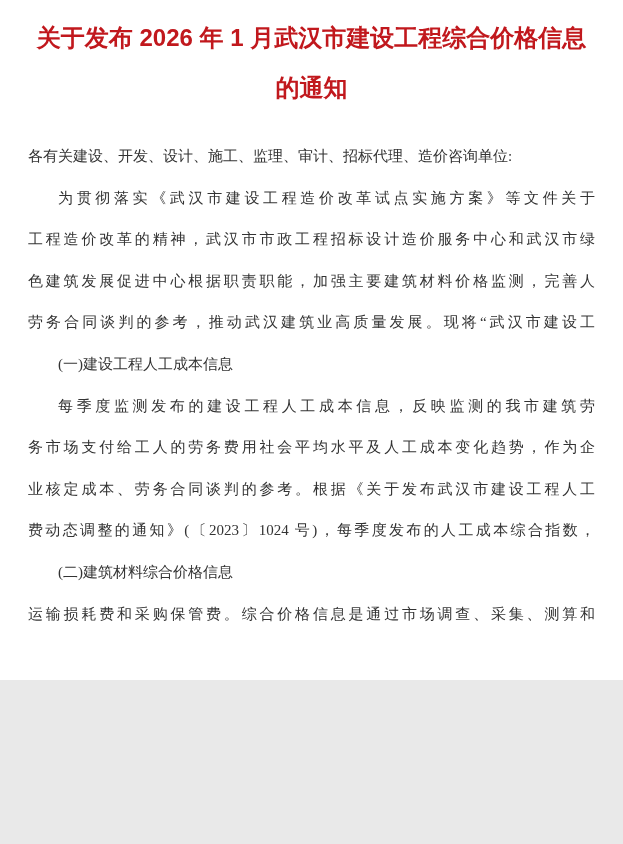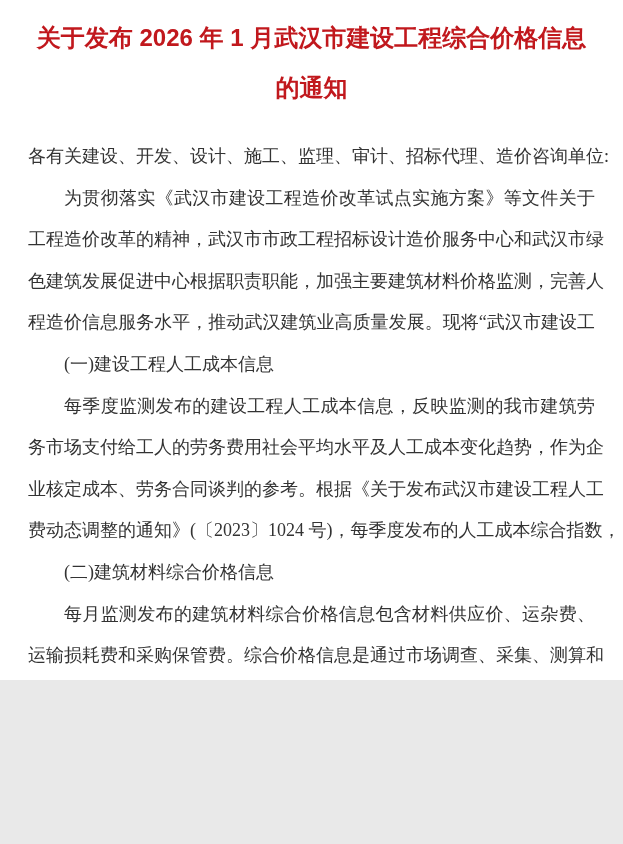--- a/index.html
+++ b/index.html
@@ -27,21 +27,21 @@
     line-height: 50px;
     color: #c1181d;
   }
   .doc-title .t-line {
     white-space: nowrap;
   }
   .doc-body {
     margin-top: 23px;
   }
   .ln {
-    font-size: 18px;
+    font-size: 15px;
     line-height: 41.6px;
     color: #333333;
     text-align: justify;
     text-align-last: justify;
     white-space: nowrap;
   }
   .ln.endp {
     text-align-last: left;
   }
   .ln.ind {
@@ -62,24 +62,23 @@
   <div class="doc-title">
     <div class="t-line">关于发布 2026 年 1 月武汉市建设工程综合价格信息</div>
     <div class="t-line">的通知</div>
   </div>
 
   <div class="doc-body">
     <div class="ln endp">各有关建设、开发、设计、施工、监理、审计、招标代理、造价咨询单位:</div>
     <div class="ln ind">为贯彻落实《武汉市建设工程造价改革试点实施方案》等文件关于</div>
     <div class="ln">工程造价改革的精神，武汉市市政工程招标设计造价服务中心和武汉市绿</div>
     <div class="ln">色建筑发展促进中心根据职责职能，加强主要建筑材料价格监测，完善人</div>
-    <div class="ln">程造价信息服务水平，推动武汉建筑业高质量发展。现将“武汉市建设工</div>
+    <div class="ln">劳务合同谈判的参考，推动武汉建筑业高质量发展。现将“武汉市建设工</div>
     <div class="ln ind endp">(一)建设工程人工成本信息</div>
     <div class="ln ind">每季度监测发布的建设工程人工成本信息，反映监测的我市建筑劳</div>
     <div class="ln">务市场支付给工人的劳务费用社会平均水平及人工成本变化趋势，作为企</div>
     <div class="ln">业核定成本、劳务合同谈判的参考。根据《关于发布武汉市建设工程人工</div>
     <div class="ln">费动态调整的通知》(〔2023〕1024 号)，每季度发布的人工成本综合指数，</div>
     <div class="ln ind endp">(二)建筑材料综合价格信息</div>
-    <div class="ln ind">每月监测发布的建筑材料综合价格信息包含材料供应价、运杂费、</div>
     <div class="ln">运输损耗费和采购保管费。综合价格信息是通过市场调查、采集、测算和</div>
   </div>
 
 </div>
 
 </body></html>

